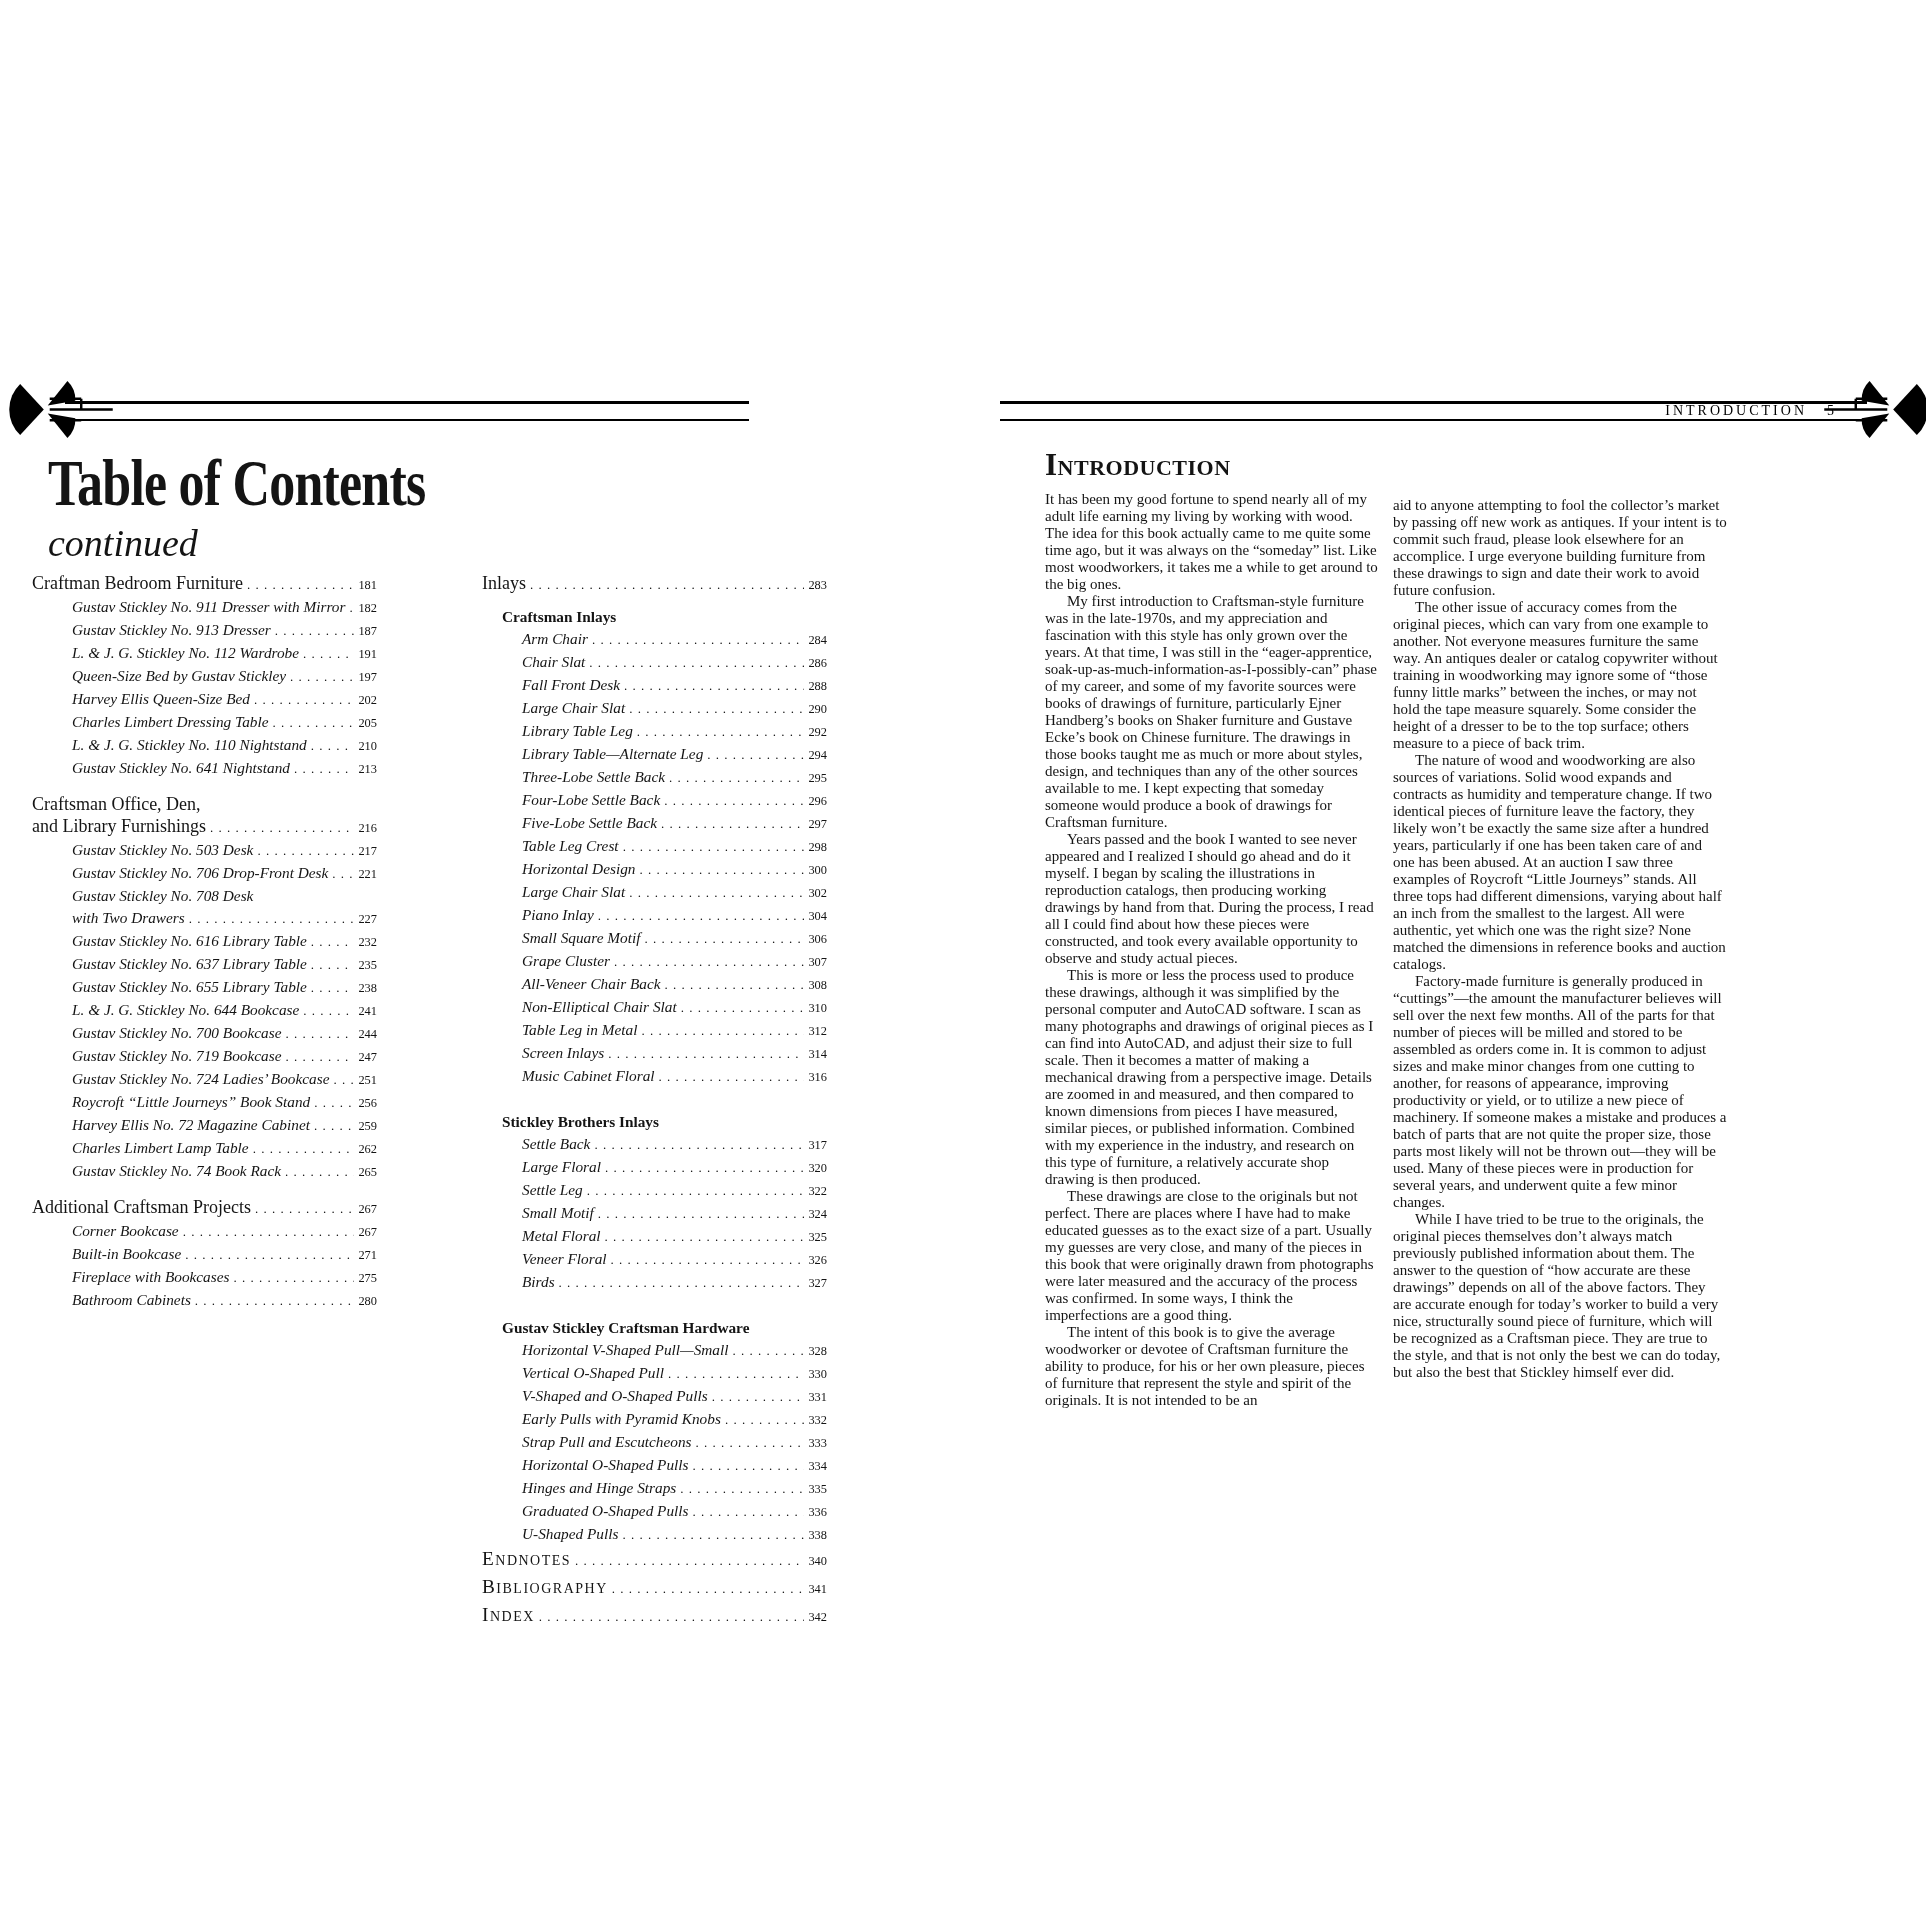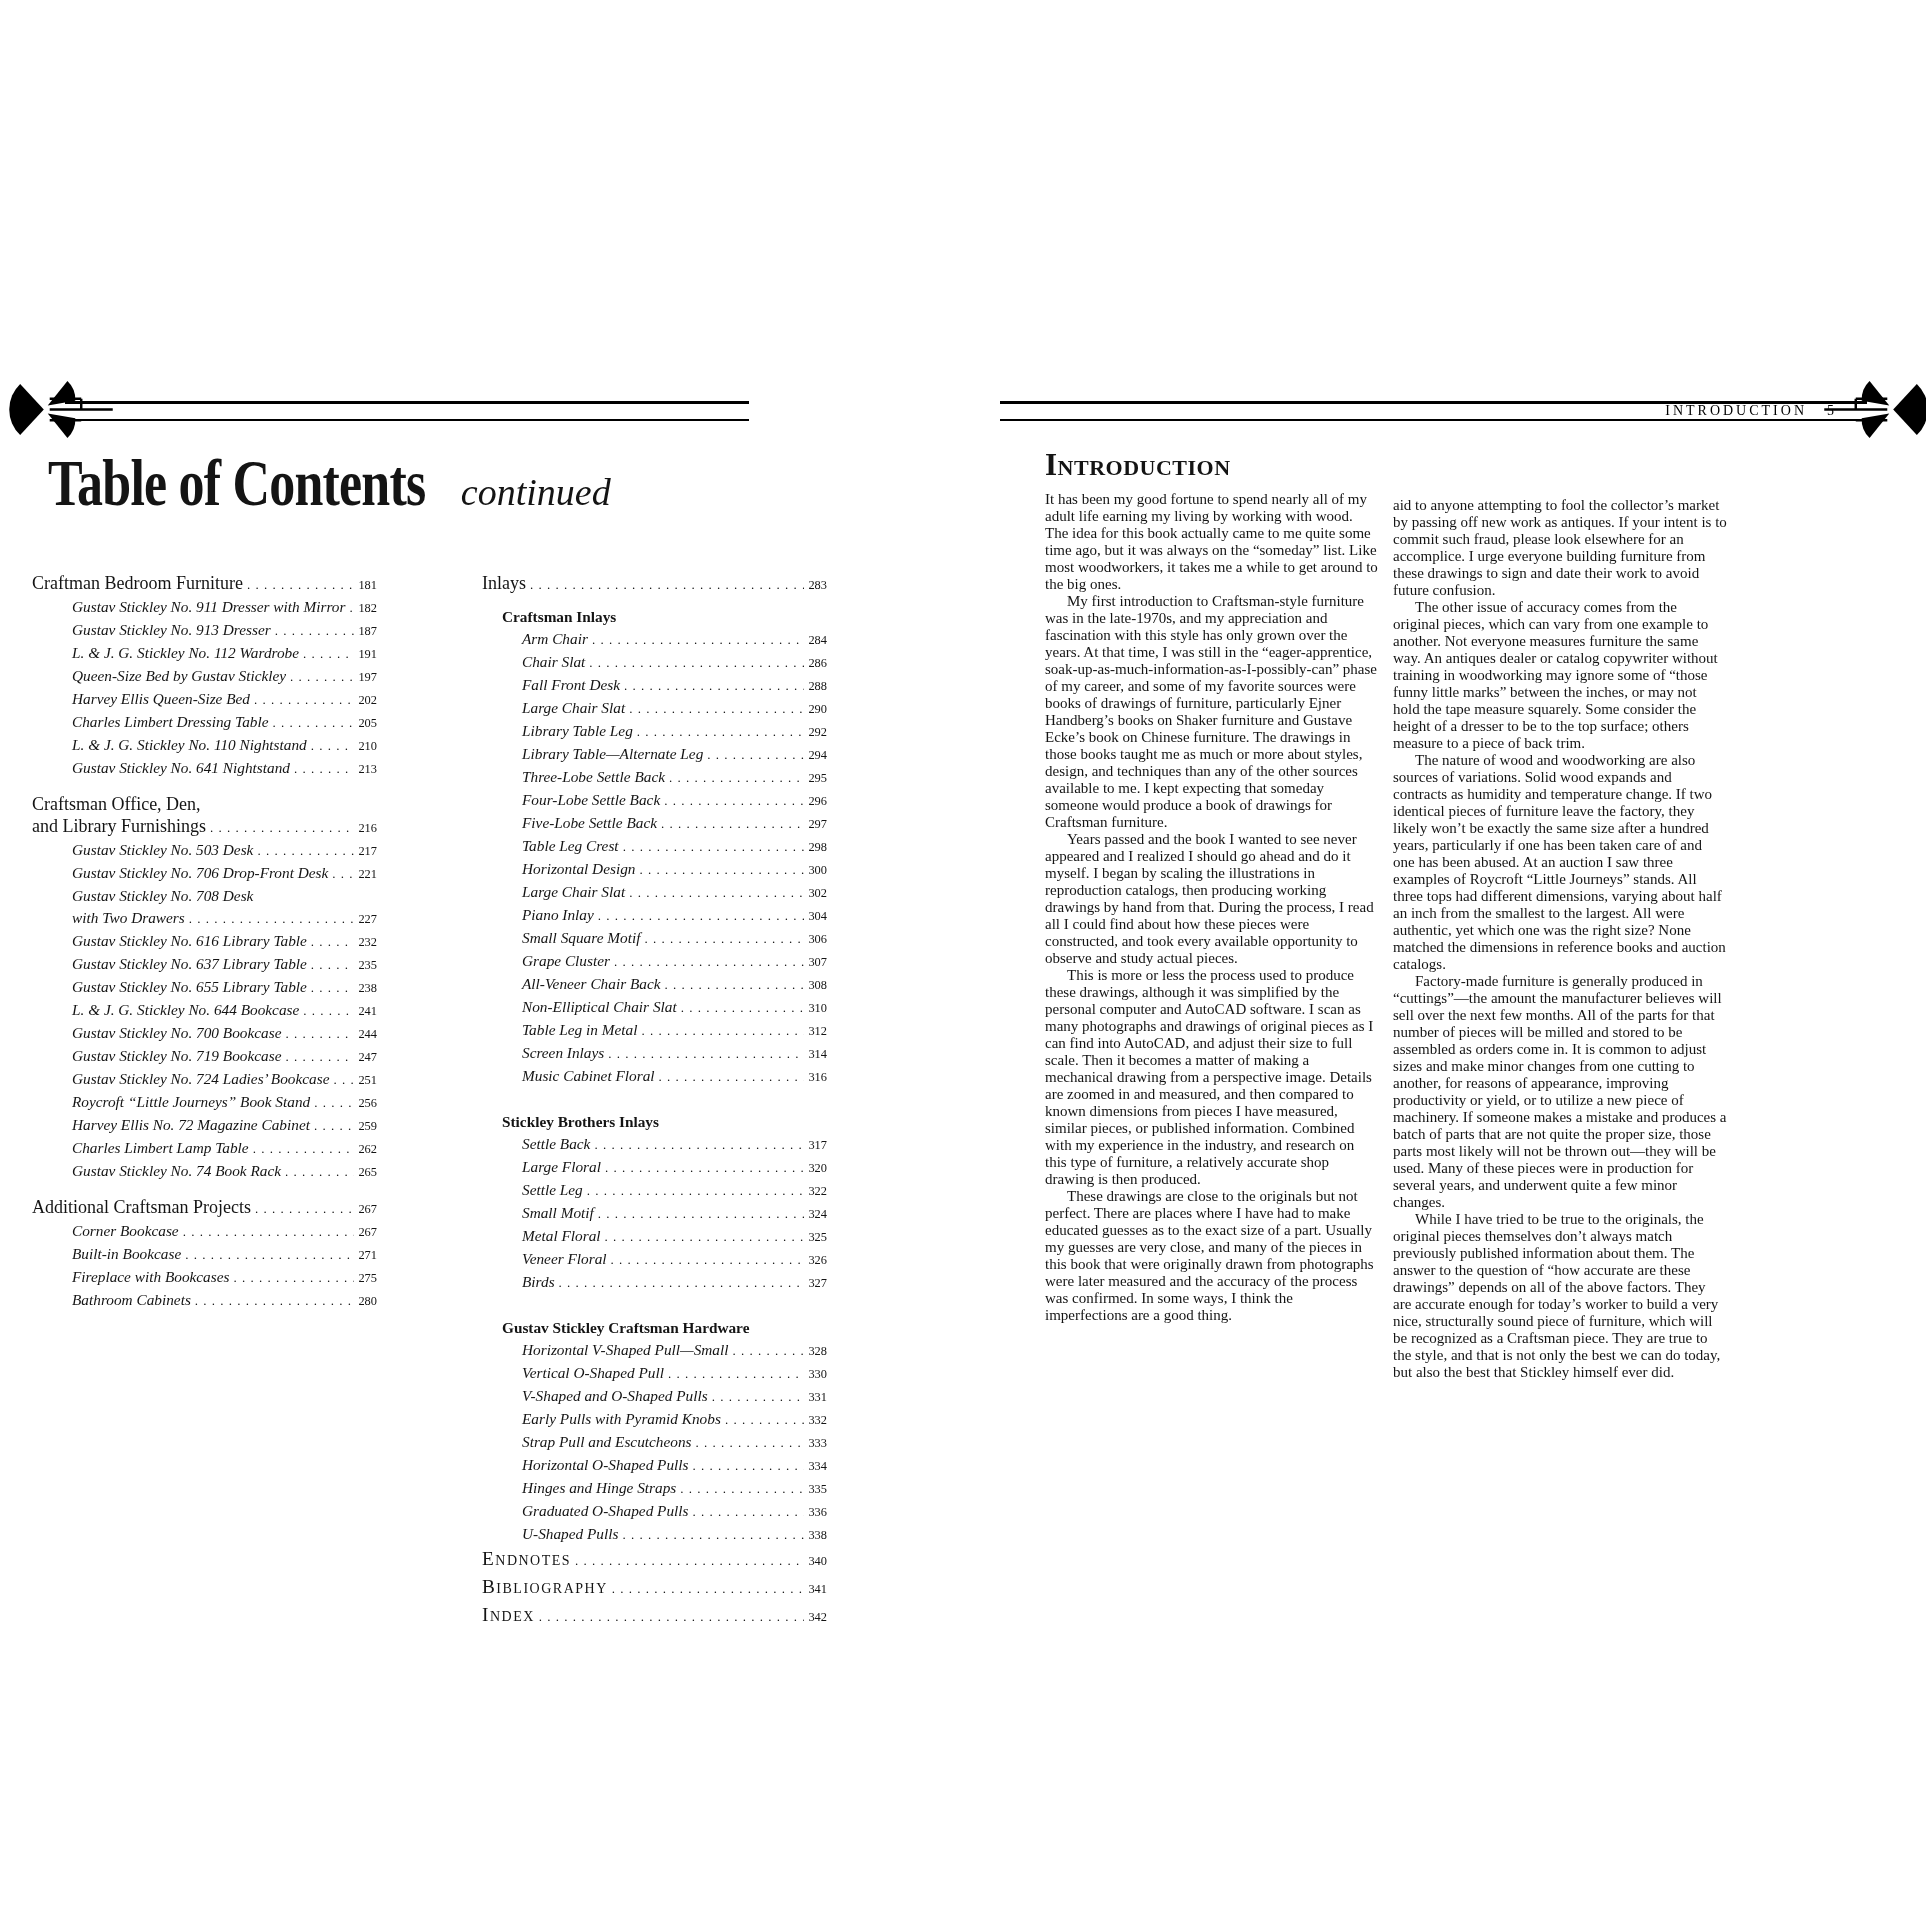--- a/index.html
+++ b/index.html
@@ -16,21 +16,21 @@
   #rules-right{left:1000px;top:401px;width:867px;}
   .ornament{position:absolute;top:377px;}
   #ornament-left{left:8px;}
   #ornament-right{left:1818px;transform:scaleX(-1);}
   .running-head{
     position:absolute;top:404px;right:93px;font-size:14px;line-height:14px;
     letter-spacing:3px;color:#000;white-space:nowrap;
   }
   .running-head .pg{margin-left:20px;letter-spacing:0;}
   
-  #toc-title{position:absolute;left:48px;top:446px;display:flex;align-items:baseline;white-space:nowrap;}
+  #toc-title{position:absolute;left:48px;top:446px;display:flex;align-items:baseline;white-space:nowrap;flex-direction:column;}
   #toc-title .big{
     font-size:65px;font-weight:700;letter-spacing:-1px;
     display:inline-block;transform:scaleX(.8);transform-origin:0 100%;
   }
   #toc-title .cont{font-style:italic;font-size:38px;margin-left:-59px;}
   .toc-col{position:absolute;top:572px;width:345px;font-size:15.3px;line-height:22px;}
   #toc-col-1{left:32px;}
   #toc-col-2{left:482px;}
   .toc-row{display:flex;align-items:baseline;}
   .toc-label{white-space:nowrap;}
@@ -453,20 +453,21 @@
     </div>
   </div>
 
 <div id="intro-title">Introduction</div>
 <div class="body-col" id="intro-col-1">
     <p>It has been my good fortune to spend nearly all of my adult life earning my living by working with wood. The idea for this book actually came to me quite some time ago, but it was always on the “someday” list. Like most woodworkers, it takes me a while to get around to the big ones.</p>
     <p class="indent">My first introduction to Craftsman-style furniture was in the late-1970s, and my appreciation and fascination with this style has only grown over the years. At that time, I was still in the “eager-apprentice, soak-up-as-much-information-as-I-possibly-can” phase of my career, and some of my favorite sources were books of drawings of furniture, particularly Ejner Handberg’s books on Shaker furniture and Gustave Ecke’s book on Chinese furniture. The drawings in those books taught me as much or more about styles, design, and techniques than any of the other sources available to me. I kept expecting that someday someone would produce a book of drawings for Craftsman furniture.</p>
     <p class="indent">Years passed and the book I wanted to see never appeared and I realized I should go ahead and do it myself. I began by scaling the illustrations in reproduction catalogs, then producing working drawings by hand from that. During the process, I read all I could find about how these pieces were constructed, and took every available opportunity to observe and study actual pieces.</p>
     <p class="indent">This is more or less the process used to produce these drawings, although it was simplified by the personal computer and AutoCAD software. I scan as many photographs and drawings of original pieces as I can find into AutoCAD, and adjust their size to full scale. Then it becomes a matter of making a mechanical drawing from a perspective image. Details are zoomed in and measured, and then compared to known dimensions from pieces I have measured, similar pieces, or published information. Combined with my experience in the industry, and research on this type of furniture, a relatively accurate shop drawing is then produced.</p>
     <p class="indent">These drawings are close to the originals but not perfect. There are places where I have had to make educated guesses as to the exact size of a part. Usually my guesses are very close, and many of the pieces in this book that were originally drawn from photographs were later measured and the accuracy of the process was confirmed. In some ways, I think the imperfections are a good thing.</p>
+    <p class="indent">The intent of this book is to give the average woodworker or devotee of Craftsman furniture the ability to produce, for his or her own pleasure, pieces of furniture that represent the style and spirit of the originals. It is not intended to be an</p>
   </div>
 <div class="body-col" id="intro-col-2">
     <p>aid to anyone attempting to fool the collector’s market by passing off new work as antiques. If your intent is to commit such fraud, please look elsewhere for an accomplice. I urge everyone building furniture from these drawings to sign and date their work to avoid future confusion.</p>
     <p class="indent">The other issue of accuracy comes from the original pieces, which can vary from one example to another. Not everyone measures furniture the same way. An antiques dealer or catalog copywriter without training in woodworking may ignore some of “those funny little marks” between the inches, or may not hold the tape measure squarely. Some consider the height of a dresser to be to the top surface; others measure to a piece of back trim.</p>
     <p class="indent">The nature of wood and woodworking are also sources of variations. Solid wood expands and contracts as humidity and temperature change. If two identical pieces of furniture leave the factory, they likely won’t be exactly the same size after a hundred years, particularly if one has been taken care of and one has been abused. At an auction I saw three examples of Roycroft “Little Journeys” stands. All three tops had different dimensions, varying about half an inch from the smallest to the largest. All were authentic, yet which one was the right size? None matched the dimensions in reference books and auction catalogs.</p>
     <p class="indent">Factory-made furniture is generally produced in “cuttings”—the amount the manufacturer believes will sell over the next few months. All of the parts for that number of pieces will be milled and stored to be assembled as orders come in. It is common to adjust sizes and make minor changes from one cutting to another, for reasons of appearance, improving productivity or yield, or to utilize a new piece of machinery. If someone makes a mistake and produces a batch of parts that are not quite the proper size, those parts most likely will not be thrown out—they will be used. Many of these pieces were in production for several years, and underwent quite a few minor changes.</p>
     <p class="indent">While I have tried to be true to the originals, the original pieces themselves don’t always match previously published information about them. The answer to the question of “how accurate are these drawings” depends on all of the above factors. They are accurate enough for today’s worker to build a very nice, structurally sound piece of furniture, which will be recognized as a Craftsman piece. They are true to the style, and that is not only the best we can do today, but also the best that Stickley himself ever did.</p>
   </div>
 
 

